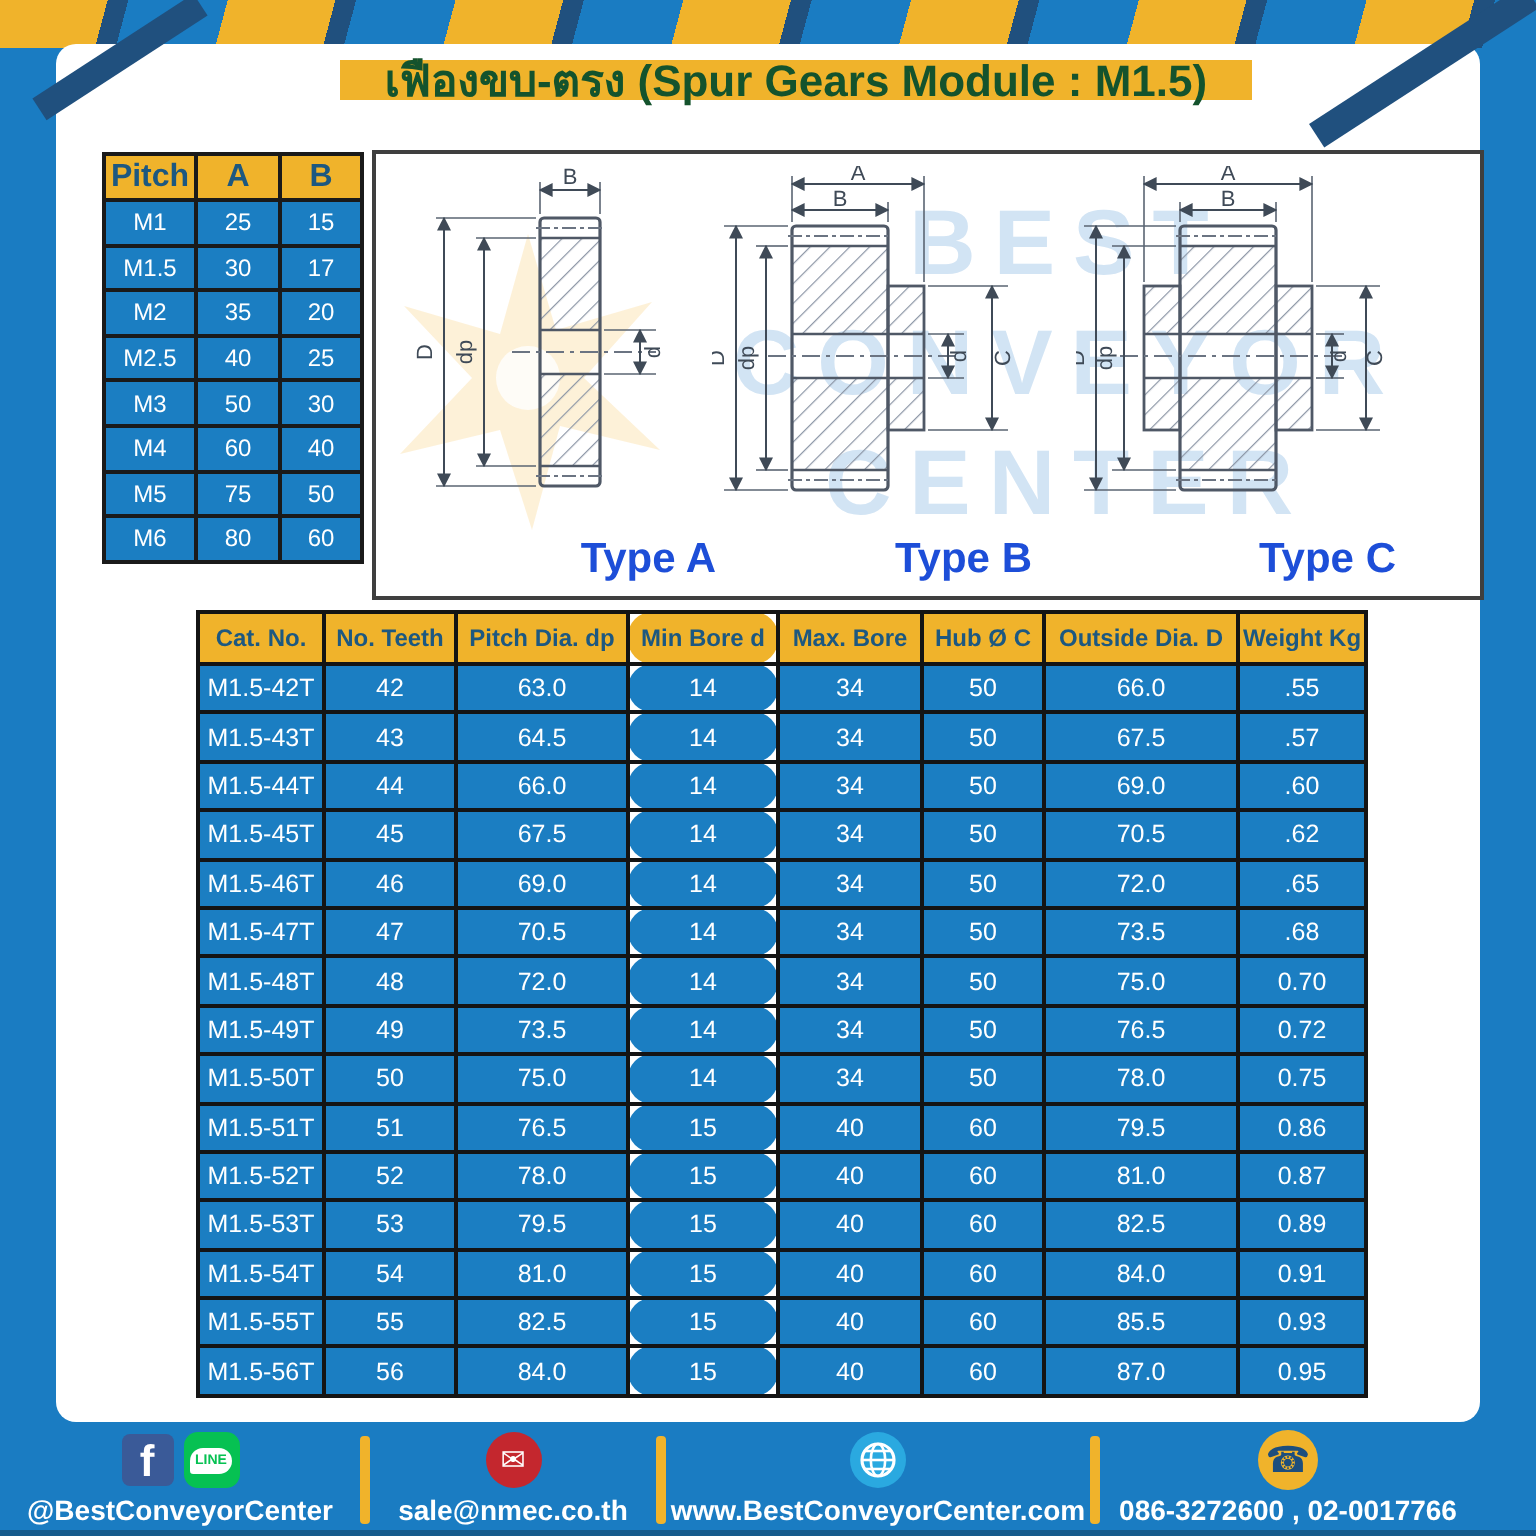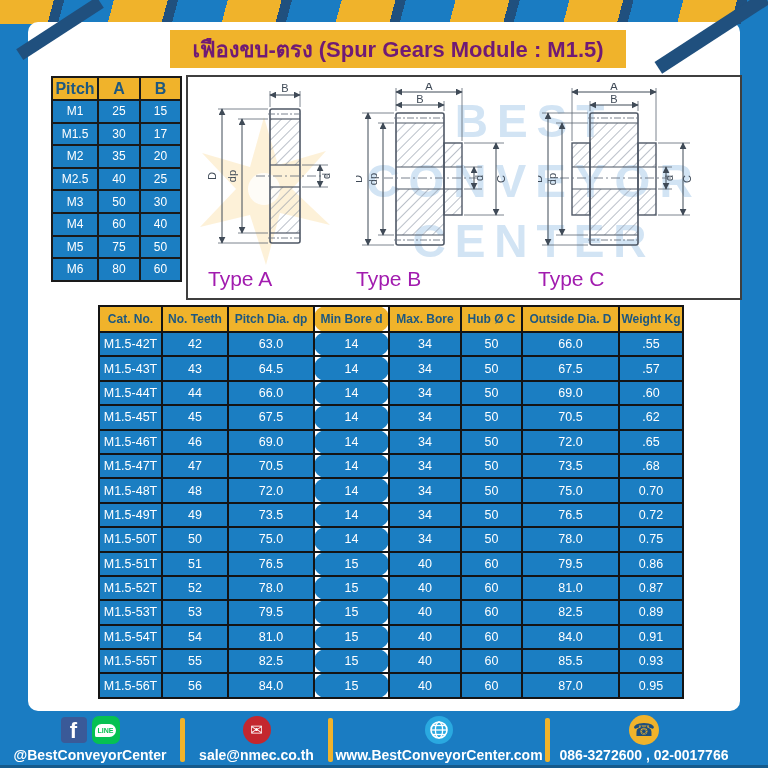--- a/index.html
+++ b/index.html
@@ -6,38 +6,38 @@
   body{width:768px;height:768px;font-family:"Liberation Sans",sans-serif;-webkit-font-smoothing:antialiased;}
   .page{position:relative;width:768px;height:768px;background:#1a7cc2;overflow:hidden;}
   
   .stripes{position:absolute;left:0;top:0;width:768px;height:24px;
     background:repeating-linear-gradient(105deg,#f0b32b 0 52px,#20507e 52px 62px,#1a7cc2 62px 110px);}
   .ribbon{position:absolute;background:#20507e;z-index:3;}
   .ribbon.left{left:12px;top:22px;width:96px;height:13px;transform:rotate(-33deg);}
   .ribbon.right{left:648px;top:26px;width:128px;height:14px;transform:rotate(-33deg);}
   
   .panel{position:absolute;left:28px;top:22px;width:712px;height:689px;background:#ffffff;border-radius:10px;z-index:2;}
-  .title-bar{position:absolute;left:142px;top:8px;width:456px;height:38px;background:#f0b32b;
-    display:flex;align-items:center;justify-content:center;color:#701a75;font-weight:bold;font-size:22px;white-space:nowrap;}
+  .title-bar{position:absolute;left:142px;top:8px;width:456px;height:20px;background:#f0b32b;
+    display:flex;align-items:center;justify-content:center;color:#14532d;font-weight:bold;font-size:22px;white-space:nowrap;}
   
   table{border-collapse:collapse;}
   .pitch-table{position:absolute;left:23px;top:54px;}
   .pitch-table th,.pitch-table td{border:2px solid #1a1a1a;text-align:center;padding:0;}
   .pitch-table th{background:#f0b32b;color:#1d5880;font-size:16px;font-weight:bold;height:21px;}
   .pitch-table td{background:#1b7ec2;color:#ffffff;font-size:12px;height:20.6px;}
   .pitch-table th:nth-child(1),.pitch-table td:nth-child(1){width:44px;}
   .pitch-table th:nth-child(2),.pitch-table td:nth-child(2){width:40px;}
   .pitch-table th:nth-child(3),.pitch-table td:nth-child(3){width:39px;}
   
   .drawings{position:absolute;left:158px;top:53px;width:552px;height:221px;border:2px solid #3f3f3f;overflow:hidden;background:#fff;}
   .wm-logo{position:absolute;left:6px;top:40px;opacity:.42;z-index:0;}
   .wm-text{position:absolute;left:150px;top:14px;width:392px;text-align:center;z-index:0;
     color:#d2e4f4;font-weight:bold;font-size:46px;line-height:60px;letter-spacing:9px;}
   .drawing{position:absolute;top:6px;z-index:1;}
-  .drawing .type-label{text-align:left;color:#a21caf;font-weight:normal;font-size:21px;margin-top:-2px;}
+  .drawing .type-label{text-align:right;color:#1d4ed8;font-weight:bold;font-size:21px;margin-top:-2px;}
   .dA{left:20px;width:150px;}
   .dB{left:168px;width:160px;}
   .dC{left:350px;width:160px;}
   svg text{font-family:"Liberation Sans",sans-serif;font-size:11px;fill:#3f4a57;}
   
   .main-table{position:absolute;left:70px;top:283px;}
   .main-table th,.main-table td{border:2px solid #141414;text-align:center;padding:0;}
   .main-table th{background:#f0b32b;color:#1d5880;font-size:12px;font-weight:bold;height:24px;text-align:center;}
   .main-table td{background:#1b7ec2;color:#ffffff;font-size:12.5px;height:22.4px;}
   .main-table th:nth-child(1),.main-table td:nth-child(1){width:61px;}

